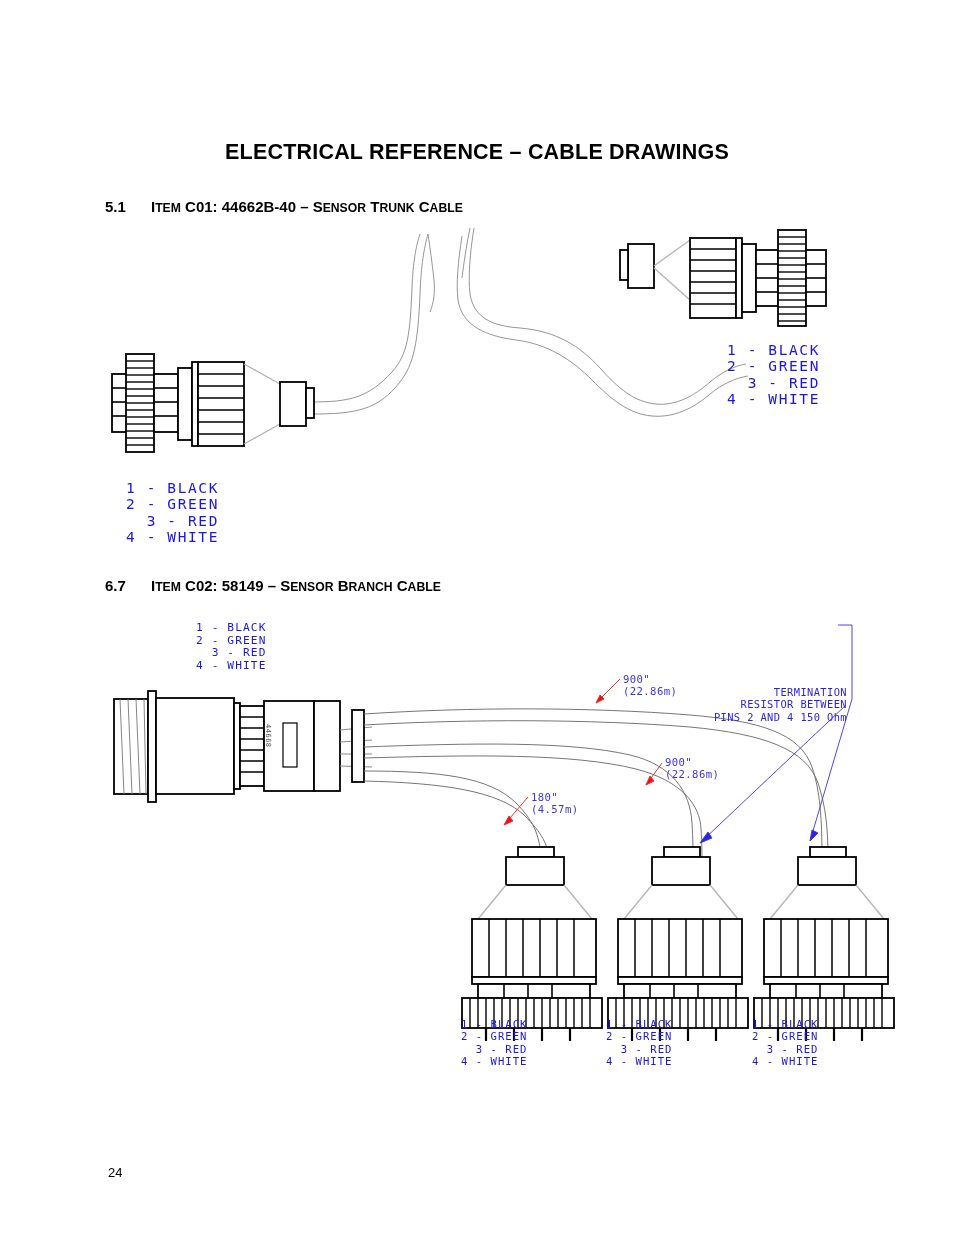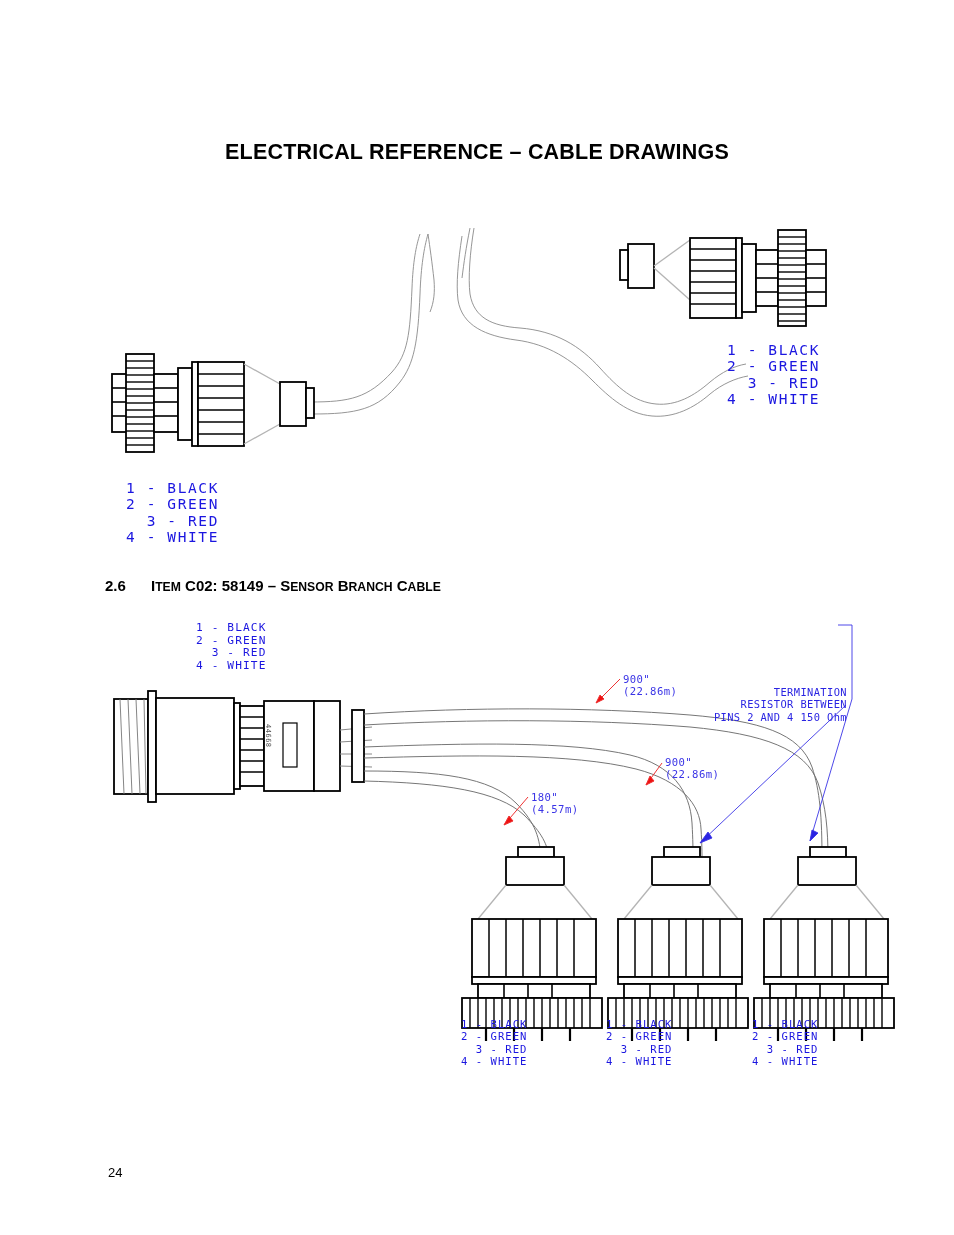--- a/index.html
+++ b/index.html
@@ -141,20 +141,23 @@
   }
   #label-part-44668 { left: 272px; top: 712px; }
 </style>
 </head>
 <body>
 
 <div class="page">
 
   <div class="doc-title">ELECTRICAL REFERENCE – CABLE DRAWINGS</div>
 
+  <div class="section-heading" id="heading-5-1">
+    <span class="num">5.1</span><span class="sc"><span class="cap">I</span><span class="low">TEM</span> <span class="cap">C01: 44662B-40</span> <span class="cap">–</span> <span class="cap">S</span><span class="low">ENSOR</span> <span class="cap">T</span><span class="low">RUNK</span> <span class="cap">C</span><span class="low">ABLE</span></span>
+  </div>
 
   <div class="drawing" id="drawing-trunk">
     <svg width="954" height="340" viewBox="0 0 954 340" xmlns="http://www.w3.org/2000/svg">
 
       <g fill="none" stroke="#8a8a8a" stroke-width="0.9">
 
         <path d="M310,180 C350,180 368,176 392,150 C408,132 410,112 412,66 C413,40 416,24 420,12"></path>
         <path d="M312,192 C356,192 378,188 400,160 C414,142 418,120 420,72 C421,44 424,26 428,12"></path>
 
         <path d="M428,12 C430,26 432,40 434,58 C435,70 434,80 430,90"></path>
@@ -281,21 +284,21 @@
 2 - GREEN
 3 - RED
 4 - WHITE</div>
 
   <div class="pin-legend" id="legend-trunk-right">1 - BLACK
 2 - GREEN
 3 - RED
 4 - WHITE</div>
 
   <div class="section-heading" id="heading-5-2">
-    <span class="num">2.6</span><span class="sc"><span class="cap">I</span><span class="low">TEM</span> <span class="cap">C02: 58149</span> <span class="cap">–</span> <span class="cap">S</span><span class="low">ENSOR</span> <span class="cap">B</span><span class="low">RANCH</span> <span class="cap">C</span><span class="low">ABLE</span></span>
+    <span class="num">6.7</span><span class="sc"><span class="cap">I</span><span class="low">TEM</span> <span class="cap">C02: 58149</span> <span class="cap">–</span> <span class="cap">S</span><span class="low">ENSOR</span> <span class="cap">B</span><span class="low">RANCH</span> <span class="cap">C</span><span class="low">ABLE</span></span>
   </div>
 
   <div class="drawing" id="drawing-branch">
     <svg width="954" height="520" viewBox="0 0 954 520" xmlns="http://www.w3.org/2000/svg">
 
       <g fill="#ffffff" stroke="#000000" stroke-width="1.8">
 
         <rect x="114" y="92" width="34" height="95"></rect>
         <rect x="148" y="84" width="8" height="111"></rect>
 

